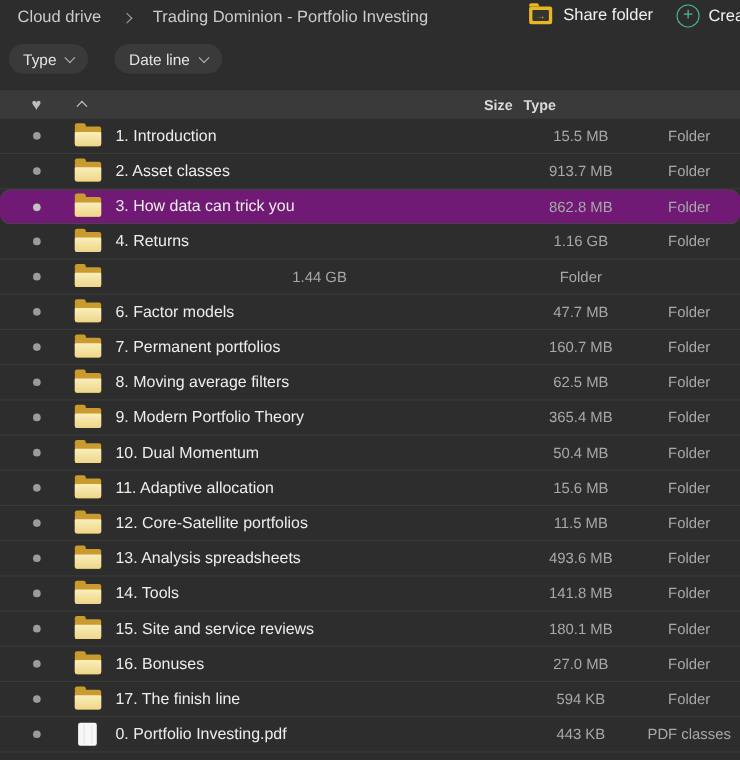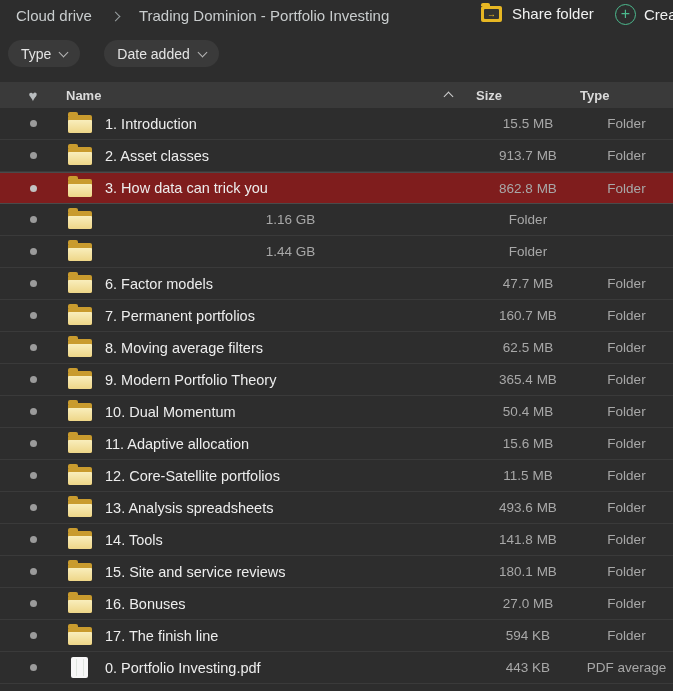--- a/index.html
+++ b/index.html
@@ -45,21 +45,21 @@
            display:grid; grid-template-columns:66px 374px 36px 104px 1fr; align-items:center;
            font-size:13px; font-weight:bold; color:#dadada; }
   .th { cursor:pointer; }
   .heart-cell { display:flex; justify-content:center; }
   .heart-icon { color:#b9bdbf; font-size:15px; line-height:15px; cursor:pointer; }
   .caret-cell { display:flex; justify-content:flex-start; padding-left:5px; }
 
   .rows { position:absolute; left:0; top:108px; width:673px; }
   .row { display:grid; grid-template-columns:66px 39px 371px 104px 1fr; align-items:center;
          height:32px; border-bottom:1px solid #3a3a3a; cursor:pointer; }
-  .row.highlighted { background:#7f1d1d; border-top:1px solid #4a4a4a; border-bottom:1px solid #4a4a4a; }
+  .row.highlighted { background:#701a75; border-top:1px solid #4a4a4a; border-bottom:1px solid #4a4a4a;border-radius:10px; }
   .fav-cell { display:flex; justify-content:center; }
   .fav-dot { width:7px; height:7px; border-radius:50%; background:#9b9b9b; }
   .row.highlighted .fav-dot { background:#c2c2c2; }
   .icon-cell { display:flex; align-items:center; padding-left:2px; }
   .name-cell { font-size:14.5px; color:#ededed; white-space:nowrap; overflow:hidden; }
   .size-cell, .type-cell { font-size:13.5px; color:#a8a8a8; white-space:nowrap;text-align:center; }
 
   
   .folder-icon { position:relative; width:24px; height:18px; background:#c99b2e; border-radius:2px; }
   .folder-icon::before { content:""; position:absolute; top:-3px; left:0; width:10px; height:4px;
@@ -96,30 +96,29 @@
       <span>Crea</span>
     </div>
   </div>
 
   <div class="filters">
     <div class="chip">
       <span>Type</span>
       <span class="chev down"></span>
     </div>
     <div class="chip">
-      <span>Date added</span>
+      <span>Date line</span>
       <span class="chev down"></span>
     </div>
   </div>
 
   <div class="thead">
     <div class="heart-cell">
       <span class="heart-icon">♥</span>
     </div>
-    <div class="th">Name</div>
     <div class="caret-cell">
       <span class="chev up"></span>
     </div>
     <div class="th">Size</div>
     <div class="th">Type</div>
   </div>
 
   <div class="rows">
 
       <div class="row">
@@ -158,20 +157,21 @@
         <div class="type-cell">Folder</div>
       </div>
 
       <div class="row">
         <div class="fav-cell">
           <span class="fav-dot"></span>
         </div>
         <div class="icon-cell">
           <span class="file-icon folder-icon"></span>
         </div>
+        <div class="name-cell">4. Returns</div>
         <div class="size-cell">1.16 GB</div>
         <div class="type-cell">Folder</div>
       </div>
 
       <div class="row">
         <div class="fav-cell">
           <span class="fav-dot"></span>
         </div>
         <div class="icon-cell">
           <span class="file-icon folder-icon"></span>
@@ -326,17 +326,17 @@
 
       <div class="row">
         <div class="fav-cell">
           <span class="fav-dot"></span>
         </div>
         <div class="icon-cell">
           <span class="file-icon pdf-icon"></span>
         </div>
         <div class="name-cell">0. Portfolio Investing.pdf</div>
         <div class="size-cell">443 KB</div>
-        <div class="type-cell">PDF average</div>
+        <div class="type-cell">PDF classes</div>
       </div>
     </div>
 
 </div>
 
 </body></html>

